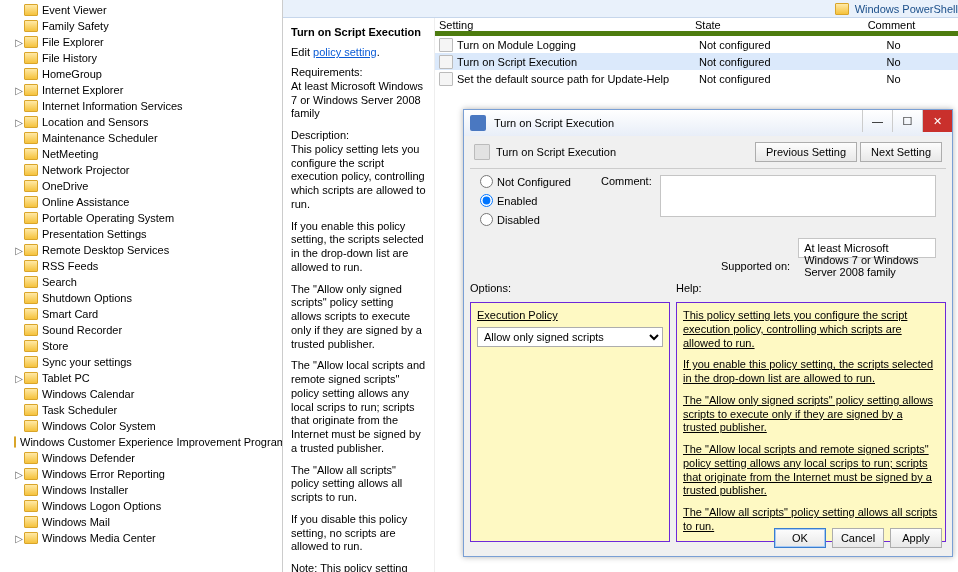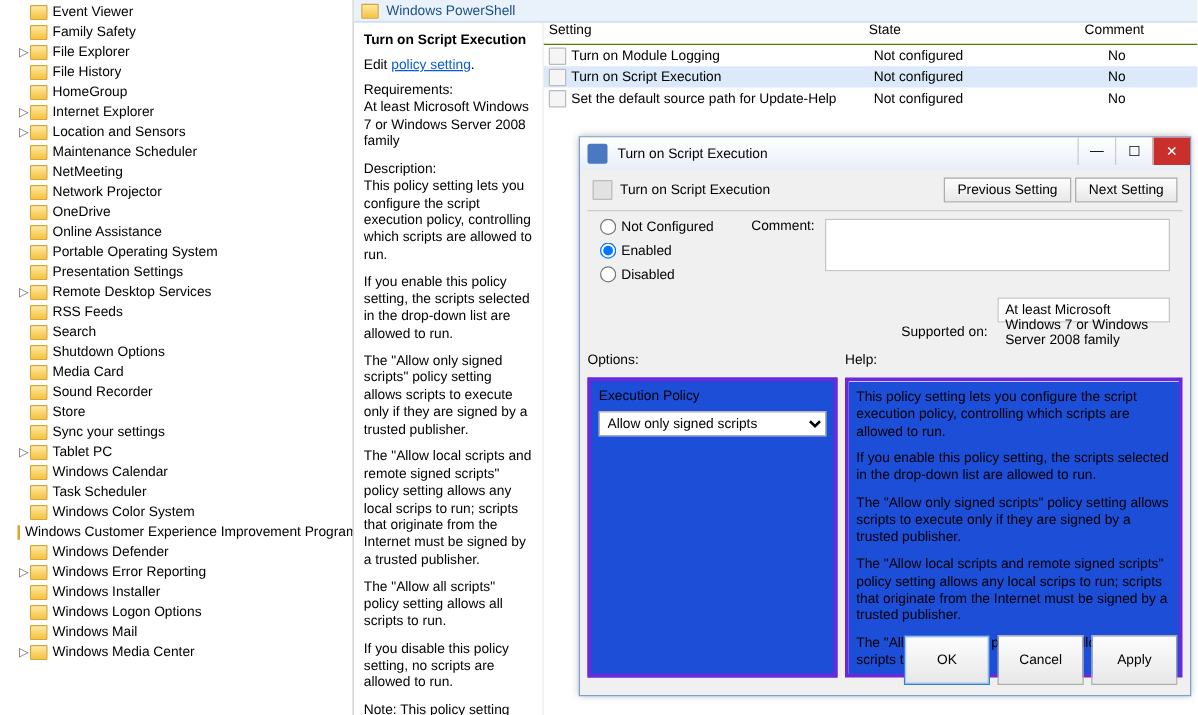--- a/index.html
+++ b/index.html
@@ -4,30 +4,30 @@
 <style>
 * { box-sizing: border-box; margin: 0; padding: 0; font-family: "Segoe UI", Tahoma, sans-serif; font-size: 11px; }
 body { background: #fff; width: 958px; height: 572px; overflow: hidden; position: relative; }
 .tree { position: absolute; left: 0; top: 0; width: 283px; height: 572px; border-right: 1px solid #ccc; overflow: hidden; padding-top: 2px; background:#fff;}
 .tree-item { display: flex; align-items: center; height: 16px; padding-left: 14px; cursor: default; }
 .tree-item .chev { width: 10px; text-align:center; color: #666; font-size: 10px; }
 .tree-item .fold { width: 14px; height: 12px; background: linear-gradient(#ffe9a6,#f5c23c); border:1px solid #d9a52a; border-radius:1px; margin-right: 4px; }
 .tree-item .lbl { color: #000; white-space: nowrap; }
 
 .mid { position: absolute; left: 283px; top: 0; width: 675px; height: 572px; }
-.hdr { height: 18px; background:#e9f1fb; border-bottom:1px solid #c6d6eb; display:flex; align-items:center; padding-left:6px;}
+.hdr { height: 18px; background:#e9f1fb; border-bottom:1px solid #c6d6eb; display:flex; align-items:center; padding-left:6px;justify-content:flex-end;}
 .hdr .fold { width: 14px; height: 12px; background: linear-gradient(#ffe9a6,#f5c23c); border:1px solid #d9a52a; border-radius:1px; margin-right: 6px; }
 .hdr .ttl { color:#1b4f8a; font-weight:400;}
 .body { display:flex; }
 .desc { width: 152px; padding: 8px; border-right:1px solid #eee;}
 .desc .settingname { font-weight:bold; display:block; margin-bottom:8px; color:#000;}
 .desc .editlink { color:#0a5bd6; text-decoration:underline; cursor:pointer;}
 .desc p { margin-top:8px; color:#000; line-height:1.25;}
 .list { flex:1; }
-.list-hdr { display:flex; border-bottom:1px solid #4d7c0f; height:18px; color:#000;}
+.list-hdr { display:flex; border-bottom:5px solid #4d7c0f; height:18px; align-items:center; color:#000;}
 .list-hdr .c1 { width:260px; padding-left:4px;}
 .list-hdr .c2 { width:130px;}
 .list-hdr .c3 { flex:1; text-align:center;}
 .list-row { display:flex; height:17px; align-items:center;}
 .list-row.sel { background:#dbe9fb;}
 .list-row .ic { width:14px; height:14px; margin:0 4px; background:#f5f5f5; border:1px solid #bbb; border-radius:1px;}
 .list-row .c1 { width:242px;}
 .list-row .c2 { width:130px;}
 .list-row .c3 { flex:1; text-align:center;}
 
@@ -46,29 +46,29 @@
 .radios { display:flex; flex-direction:column; gap:6px;}
 .radios label { display:flex; align-items:center; gap:4px;}
 .radios input { margin:0;}
 .cfg-right { flex:1;}
 .cfg-right .row { display:flex; gap:8px; margin-bottom:6px;}
 .cfg-right textarea { width:100%; height:42px; resize:none; border:1px solid #c5c5c5; font-family:inherit; font-size:11px; background:#fff;}
 .supp-row { display:flex; align-items:center; gap:8px; padding-left:120px;}
 .supp-row .supp-lbl { text-align:right;margin-top:37px;}
 .supp-row .supp-val { flex:1; background:#fff; border:1px solid #c5c5c5; padding:3px 5px; height:20px;}
 .dlg-main { display:flex; margin:8px 6px; gap:6px; height:240px;}
-.opt-pnl, .hlp-pnl { border:3px solid #6d28d9; background:#1d4ed8; padding:6px; overflow:hidden;}
+.opt-pnl, .hlp-pnl { border:1px solid #6d28d9; background:#fef9c3; padding:6px; overflow:hidden;text-decoration:underline;}
 .opt-pnl { width:200px;}
 .hlp-pnl { flex:1; overflow-y:auto;}
 .lbls-row { display:flex; margin:4px 6px 0;}
 .lbls-row .l1 { width:206px;}
 select.exec { width:100%; margin-top:6px; border:1px solid #adadad; padding:2px; background:#fff;}
 .hlp-pnl p { margin-bottom:8px; line-height:1.25;}
 .dlg-foot { position:absolute; bottom:8px; right:10px; display:flex; gap:6px;}
-.dlg-foot button { width:69px; padding:13px 0; background:linear-gradient(#fdfdfd,#e8e8e8); border:1px solid #adadad; cursor:pointer;}
+.dlg-foot button { width:52px; padding:3px 0; background:linear-gradient(#fdfdfd,#e8e8e8); border:1px solid #adadad; cursor:pointer;}
 .dlg-foot button.ok { border:1px solid #3a7ecf; box-shadow:inset 0 0 0 1px #a7caf5;}
 </style>
 </head>
 <body>
 
 <div class="tree" id="tree">
     <div class="tree-item">
       <span class="chev"></span>
       <span class="fold"></span>
       <span class="lbl">Event Viewer</span>
@@ -92,20 +92,25 @@
       <span class="chev"></span>
       <span class="fold"></span>
       <span class="lbl">HomeGroup</span>
     </div>
     <div class="tree-item">
       <span class="chev">▷</span>
       <span class="fold"></span>
       <span class="lbl">Internet Explorer</span>
     </div>
     <div class="tree-item">
+      <span class="chev"></span>
+      <span class="fold"></span>
+      <span class="lbl">Internet Information Services</span>
+    </div>
+    <div class="tree-item">
       <span class="chev">▷</span>
       <span class="fold"></span>
       <span class="lbl">Location and Sensors</span>
     </div>
     <div class="tree-item">
       <span class="chev"></span>
       <span class="fold"></span>
       <span class="lbl">Maintenance Scheduler</span>
     </div>
     <div class="tree-item">
@@ -154,21 +159,21 @@
       <span class="lbl">Search</span>
     </div>
     <div class="tree-item">
       <span class="chev"></span>
       <span class="fold"></span>
       <span class="lbl">Shutdown Options</span>
     </div>
     <div class="tree-item">
       <span class="chev"></span>
       <span class="fold"></span>
-      <span class="lbl">Media Card</span>
+      <span class="lbl">Smart Card</span>
     </div>
     <div class="tree-item">
       <span class="chev"></span>
       <span class="fold"></span>
       <span class="lbl">Sound Recorder</span>
     </div>
     <div class="tree-item">
       <span class="chev"></span>
       <span class="fold"></span>
       <span class="lbl">Store</span>

